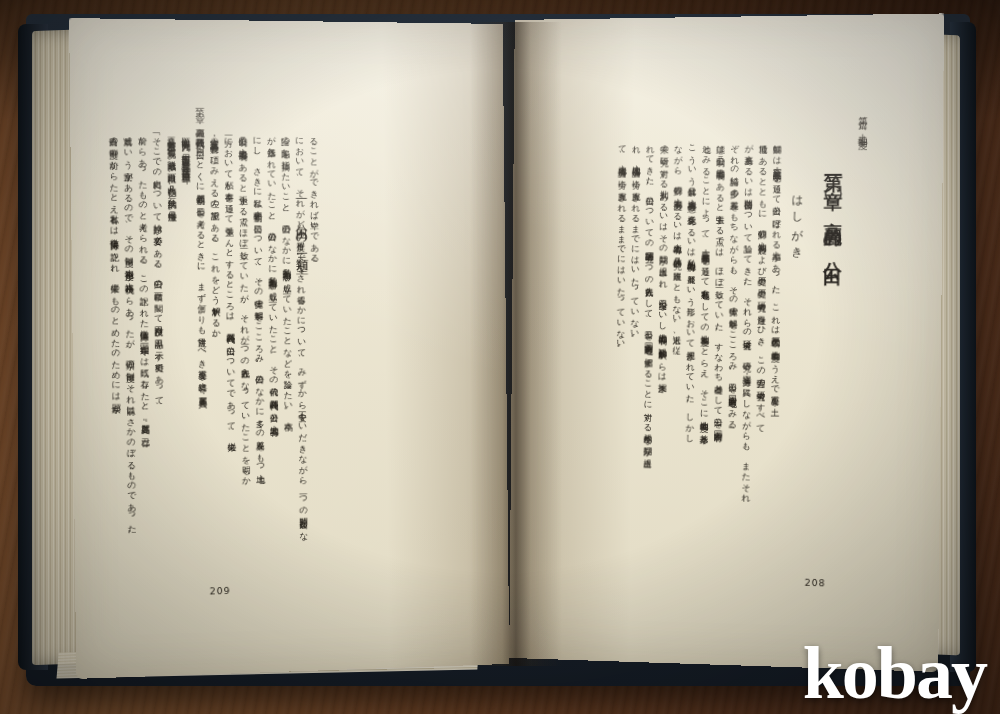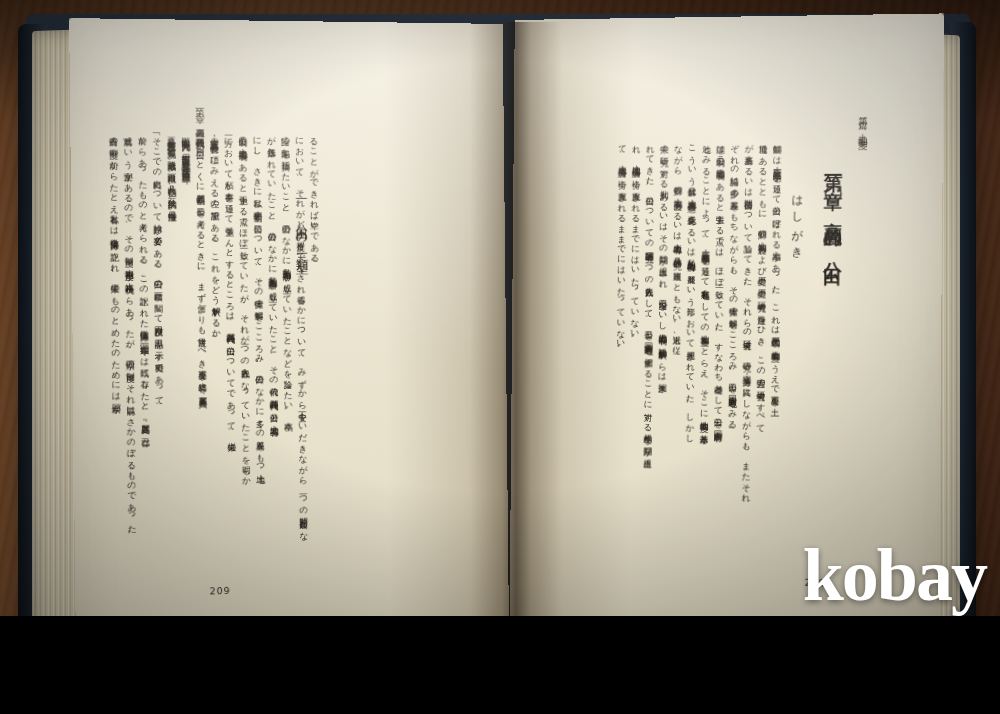--- a/index.html
+++ b/index.html
@@ -9,21 +9,21 @@
   }
   body {
     width: 1000px;
     height: 714px;
     overflow: hidden;
     font-family: "DejaVu Sans", sans-serif;
   }
   #scene {
     position: relative;
     width: 1000px;
-    height: 616px;
+    height: 714px;
     background: #6b4226;
     overflow: hidden;
   }
   
   .desk {
     position: absolute;
     inset: 0;
     background:
       linear-gradient(105deg, #7a4c2b 0%, #8b5a33 25%, #6f4325 55%, #5e3720 80%, #4e2d1a 100%);
   }

